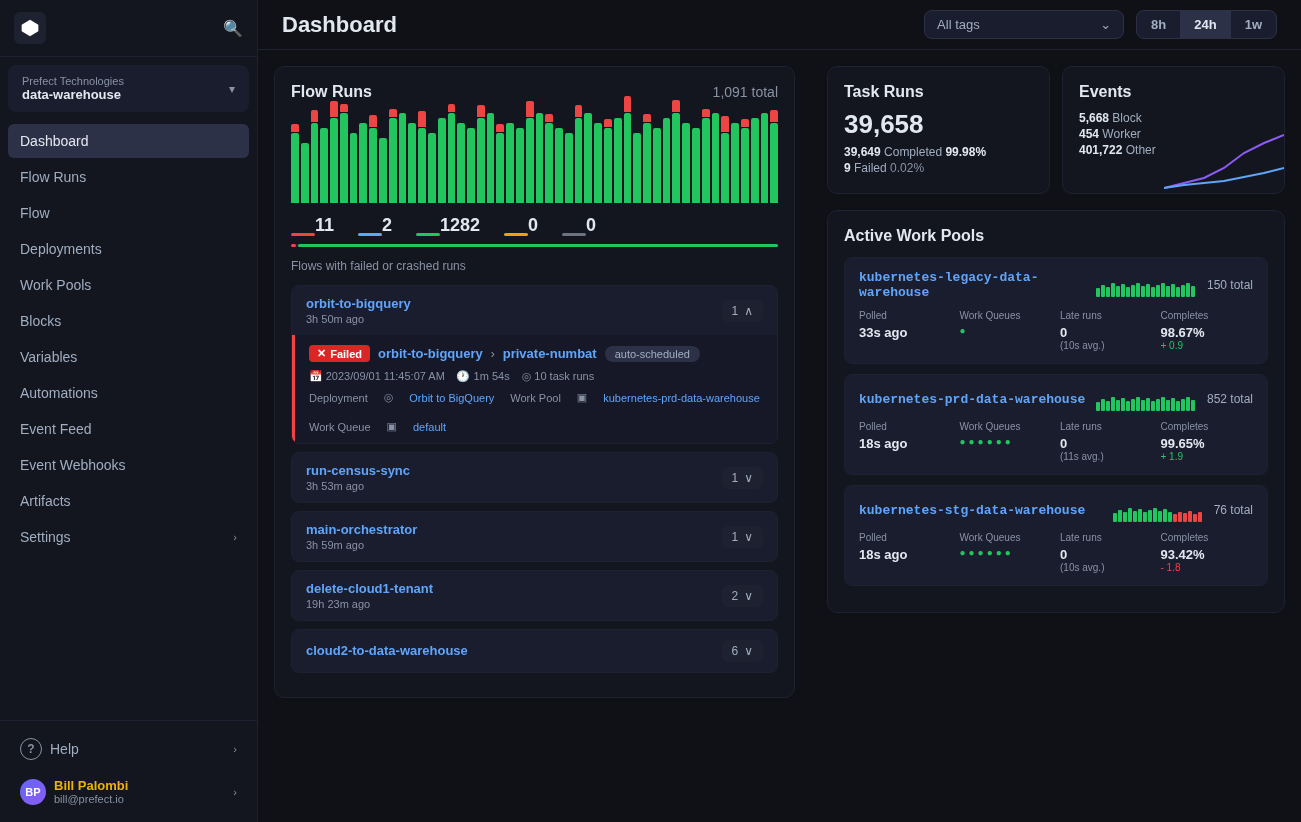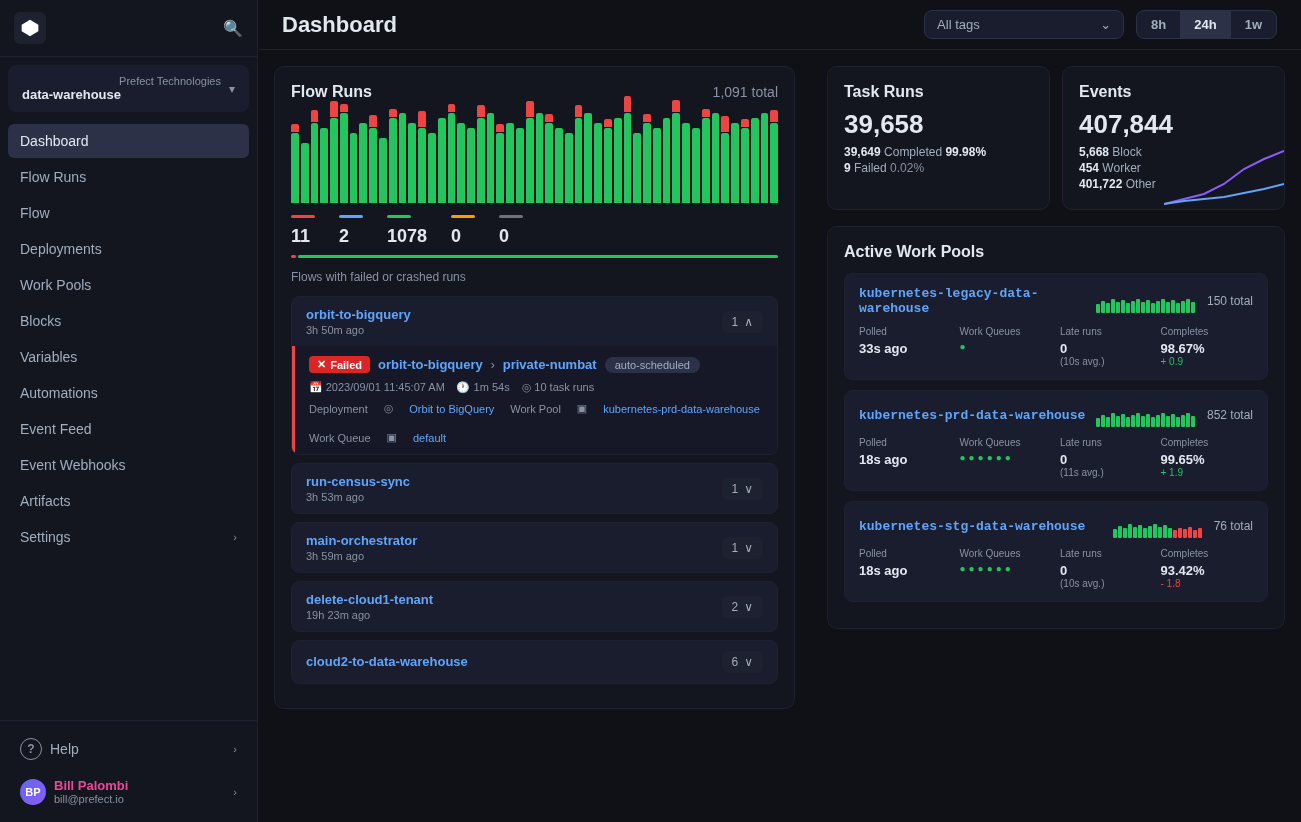--- a/index.html
+++ b/index.html
@@ -56,21 +56,20 @@
       margin: 8px;
       border-radius: 8px;
       cursor: pointer;
       gap: 8px;
     }
     .workspace-info { flex: 1; }
     .workspace-org {
       font-size: 11px;
       color: #8892a4;
       font-weight: 500;
-      text-align: right;
     }
     .workspace-name {
       font-size: 13px;
       color: #e2e8f0;
       font-weight: 600;
     }
     .chevron-down { color: #8892a4; font-size: 12px; }
 
     .nav-list { flex: 1; padding: 4px 8px; overflow-y: auto; }
     .nav-item {
@@ -113,21 +112,21 @@
     }
     .avatar {
       width: 26px; height: 26px;
       border-radius: 50%;
       background: linear-gradient(135deg, #6366f1, #8b5cf6);
       display: flex; align-items: center; justify-content: center;
       font-size: 11px; font-weight: bold; color: white;
       flex-shrink: 0;
     }
     .user-info { flex: 1; }
-    .user-name { font-size: 13px; color: #ec4899; font-weight: 600; }
+    .user-name { font-size: 13px; color: #eab308; font-weight: 600; }
     .user-email { font-size: 11px; color: #8892a4; }
 
     
     .main-content {
       flex: 1;
       display: flex;
       flex-direction: column;
       overflow: hidden;
     }
 
@@ -255,23 +254,22 @@
     .bar.red { background: #ef4444; }
 
     
     .stats-row {
       display: flex;
       gap: 24px;
       margin-bottom: 8px;
     }
     .stat-item {
       display: flex;
-      flex-direction: column;
-      align-items: flex-start;
-      gap: 8px;
+      align-items: flex-end;
+      gap: 0;
     }
     .stat-indicator {
       width: 24px;
       height: 3px;
       border-radius: 2px;
     }
     .stat-value {
       font-size: 18px;
       font-weight: 700;
       color: #e2e8f0;
@@ -759,21 +757,21 @@
           <div class="stat-item">
             <div class="stat-indicator" style="background:#ef4444"></div>
             <span class="stat-value">11</span>
           </div>
           <div class="stat-item">
             <div class="stat-indicator" style="background:#60a5fa"></div>
             <span class="stat-value">2</span>
           </div>
           <div class="stat-item">
             <div class="stat-indicator" style="background:#22c55e"></div>
-            <span class="stat-value">1078</span>
+            <span class="stat-value">1282</span>
           </div>
           <div class="stat-item">
             <div class="stat-indicator" style="background:#f59e0b"></div>
             <span class="stat-value">0</span>
           </div>
           <div class="stat-item">
             <div class="stat-indicator" style="background:#6b7280"></div>
             <span class="stat-value">0</span>
           </div>
         </div>
@@ -890,21 +888,20 @@
           <div class="metric-line">
             <strong>39,649</strong> Completed <strong>99.98%</strong>
           </div>
           <div class="metric-line">
             <strong>9</strong> Failed <span style="color:#8892a4">0.02%</span>
           </div>
         </div>
 
         <div class="card events-card">
           <div class="card-title" style="margin-bottom:10px">Events</div>
-          <div class="big-number">407,844</div>
           <div class="metric-line"><strong>5,668</strong> Block</div>
           <div class="metric-line"><strong>454</strong> Worker</div>
           <div class="metric-line"><strong>401,722</strong> Other</div>
 
           <svg class="events-chart" viewBox="0 0 120 60">
             <polyline points="0,55 20,50 40,45 60,35 80,20 100,10 120,2" fill="none" stroke="#8b5cf6" stroke-width="2"></polyline>
             <polyline points="0,55 20,52 40,50 60,48 80,44 100,40 120,35" fill="none" stroke="#60a5fa" stroke-width="2"></polyline>
           </svg>
         </div>
       </div>

